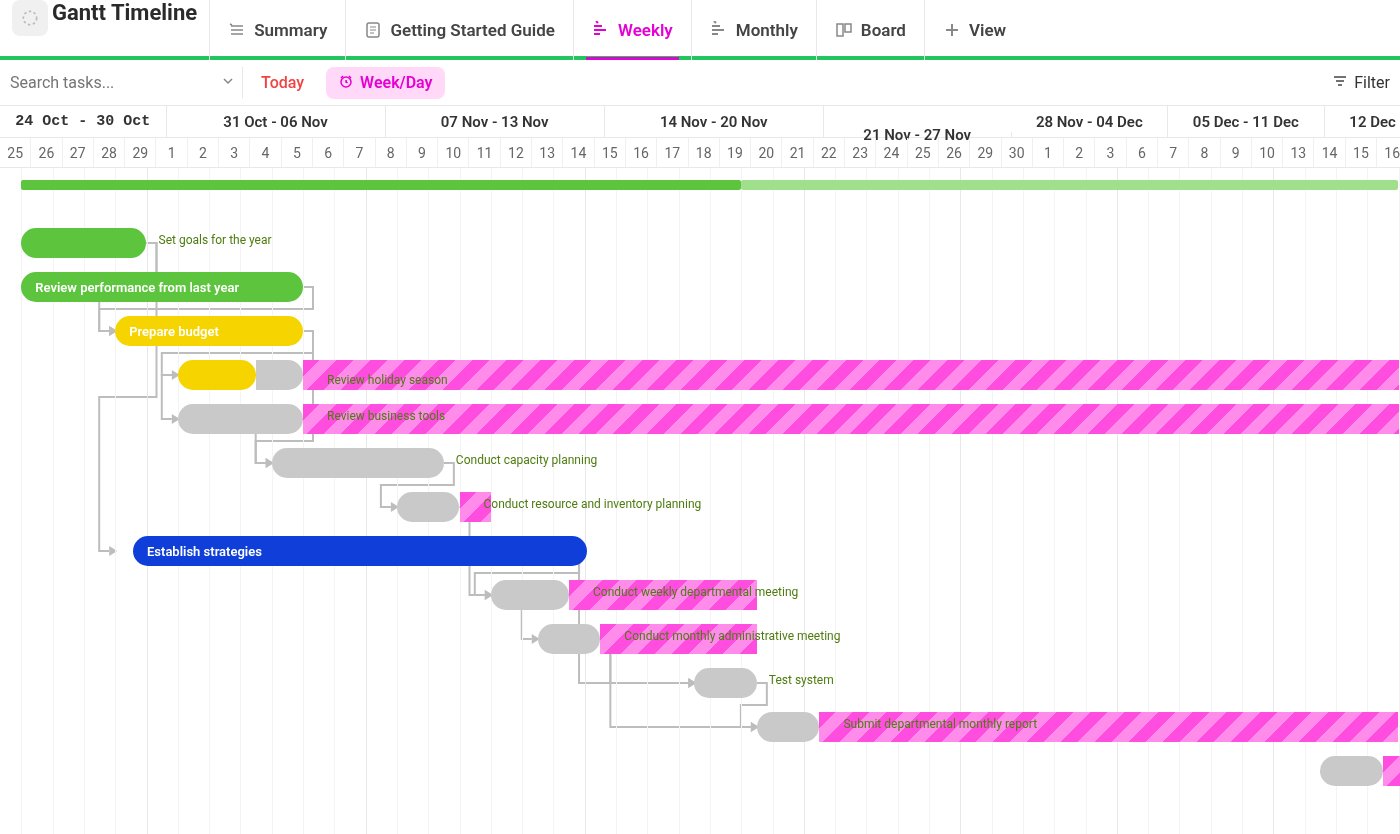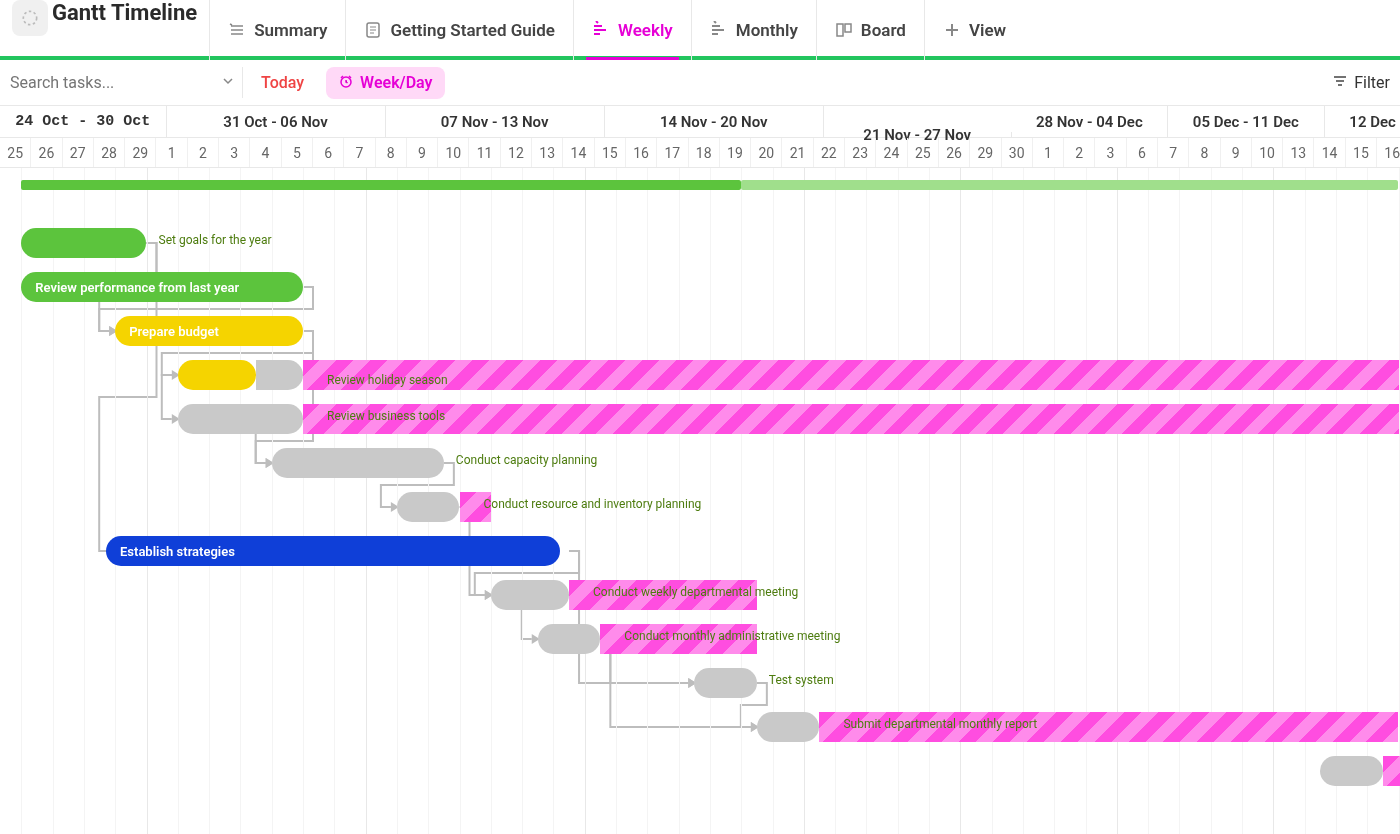--- a/index.html
+++ b/index.html
@@ -281,21 +281,21 @@
       <div class="bar pink-stripe" style="left: 303px; width: 1095.5px; top: 192px; height: 30px;"></div>
       <div class="bar-label" style="left: 327px; top: 205px;">Review holiday season</div>
       <div class="bar gray" style="left: 177.8px; width: 125.2px; top: 236px;"></div>
       <div class="bar pink-stripe" style="left: 303px; width: 1095.5px; top: 236px; height: 30px;"></div>
       <div class="bar-label" style="left: 327px; top: 241px;">Review business tools</div>
       <div class="bar gray" style="left: 271.7px; width: 172.15px; top: 280px;"></div>
       <div class="bar-label" style="left: 455.85px; top: 285px;">Conduct capacity planning</div>
       <div class="bar gray" style="left: 396.9px; width: 62.6px; top: 324px;"></div>
       <div class="bar pink-stripe" style="left: 459.5px; width: 31.3px; top: 324px; height: 30px;"></div>
       <div class="bar-label" style="left: 483.5px; top: 329px;">Conduct resource and inventory planning</div>
-      <div class="bar blue" style="left: 106px; width: 453.85px; top: 368px;">Establish strategies</div>
+      <div class="bar blue" style="left: 133px; width: 453.85px; top: 368px;">Establish strategies</div>
       <div class="bar gray" style="left: 490.8px; width: 78.25px; top: 412px;"></div>
       <div class="bar pink-stripe" style="left: 569.05px; width: 187.8px; top: 412px; height: 30px;"></div>
       <div class="bar-label" style="left: 593.05px; top: 417px;">Conduct weekly departmental meeting</div>
       <div class="bar gray" style="left: 537.75px; width: 62.6px; top: 456px;"></div>
       <div class="bar pink-stripe" style="left: 600.35px; width: 156.5px; top: 456px; height: 30px;"></div>
       <div class="bar-label" style="left: 624.35px; top: 461px;">Conduct monthly administrative meeting</div>
       <div class="bar gray" style="left: 694.25px; width: 62.6px; top: 500px;"></div>
       <div class="bar-label" style="left: 768.85px; top: 505px;">Test system</div>
       <div class="bar gray" style="left: 756.85px; width: 62.6px; top: 544px;"></div>
       <div class="bar pink-stripe" style="left: 819.45px; width: 579.05px; top: 544px; height: 30px;"></div>

